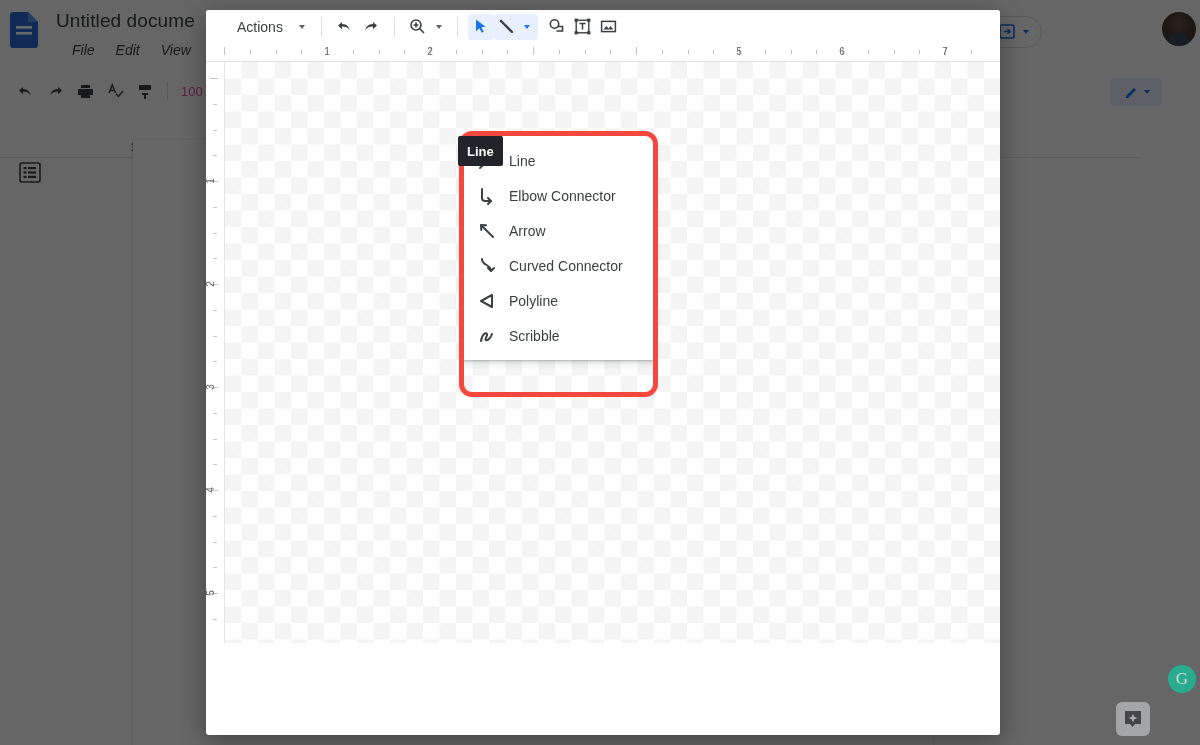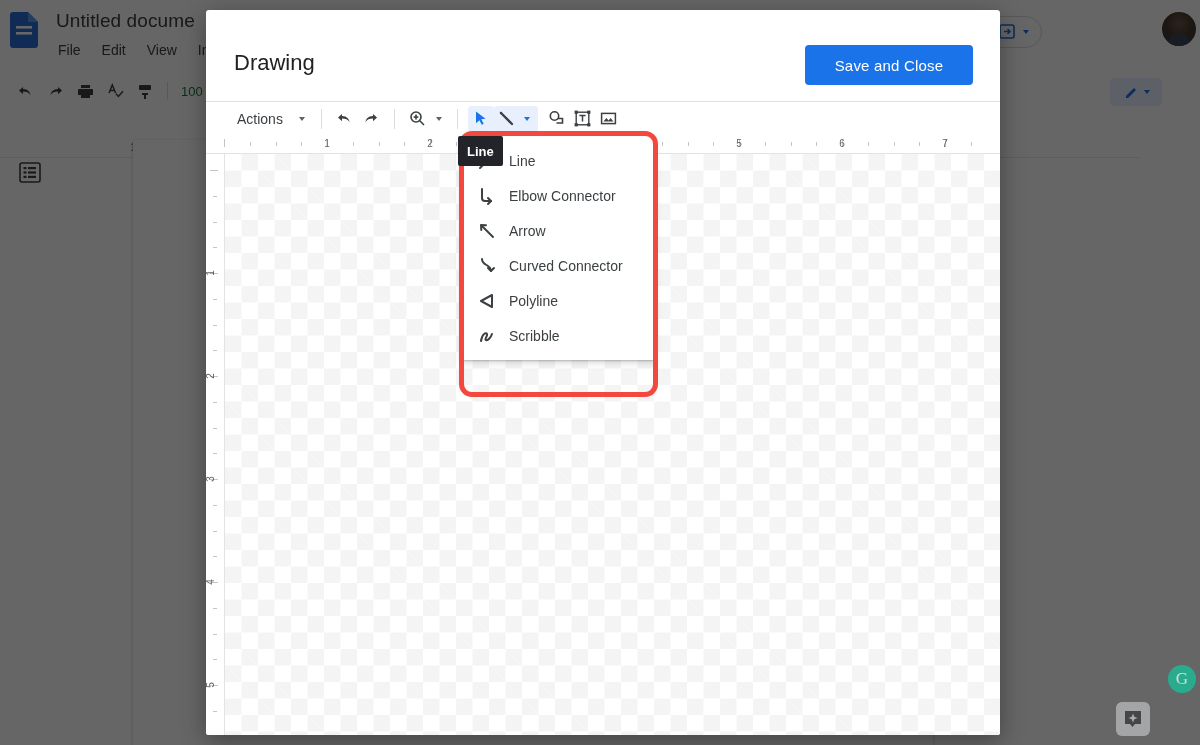--- a/index.html
+++ b/index.html
@@ -21,23 +21,24 @@
   }
   .docs-logo {
     position: absolute; left: 10px; top: 12px; width: 28px; height: 36px;
   }
   .docs-title {
     position: absolute; left: 56px; top: 10px;
     font-size: 19px; color: #3c4043; letter-spacing: .1px;
     white-space: nowrap;
   }
   .docs-menubar {
-    position: absolute; left: 58px; top: 42px;
+    position: absolute; left: 72px; top: 42px;
     display: flex; gap: 21px; font-size: 14px; color: #3c4043;
     white-space: nowrap;
+    font-style: italic;
   }
   .docs-menubar span { cursor: default; }
 
   .share-btn {
     position: absolute; right: 54px; top: 14px;
     height: 36px; padding: 0 22px 0 16px;
     background: #1a73e8; color: #ffffff;
     border-radius: 18px;
     display: flex; align-items: center; gap: 8px;
     font-size: 15px; font-weight: 500;
@@ -58,21 +59,21 @@
     width: 58px; height: 32px; border: 1px solid #dadce0; border-radius: 16px;
     display: flex; align-items: center; justify-content: center; gap: 5px;
   }
 
   .docs-toolbar {
     position: absolute; left: 0; top: 72px; width: 1200px; height: 38px;
     background: #ffffff; display: flex; align-items: center; padding-left: 10px;
   }
   .tb-ic { width: 30px; height: 26px; display: flex; align-items: center; justify-content: center; }
   .tb-sep { width: 1px; height: 18px; background: #dadce0; margin: 0 7px; }
-  .tb-zoom { font-size: 13px; color: #15803d; padding-left: 6px; }
+  .tb-zoom { font-size: 13px; color: #ec4899; padding-left: 6px; }
   .pen-chip {
     position: absolute; right: 38px; top: 6px;
     width: 52px; height: 28px; background: #e8f0fe; border-radius: 4px;
     display: flex; align-items: center; justify-content: center; gap: 3px;
   }
 
   .docs-ruler {
     position: absolute; left: 0; top: 140px; width: 1200px; height: 18px;
     background: #ffffff; border-bottom: 1px solid #e8e8e8;
   }
@@ -319,24 +320,20 @@
   <div class="explore-btn" style="opacity:.45">
     <svg width="22" height="22" viewBox="0 0 22 22">
       <path d="M3 3h16v13h-6l-2.5 3L8 16H3z" fill="#202124"></path>
       <path d="M11 5.5l1.3 3.2 3.2 1.3-3.2 1.3L11 14.5l-1.3-3.2L6.5 10l3.2-1.3z" fill="#ffffff"></path>
     </svg>
   </div>
   <div class="grammarly-badge" style="opacity:.75">G</div>
 
   <div class="dialog">
 
-    <div class="dlg-head">
-      <div class="dlg-title">Drawing</div>
-      <button class="save-close">Save and Close</button>
-    </div>
 
     <div class="dlg-toolbar">
       <div class="actions-btn">
         <span>Actions</span>
         <span class="caret"></span>
       </div>
       <div class="dsep"></div>
 
       <div class="dbtn">
         <svg width="19" height="19" viewBox="0 0 19 19">

